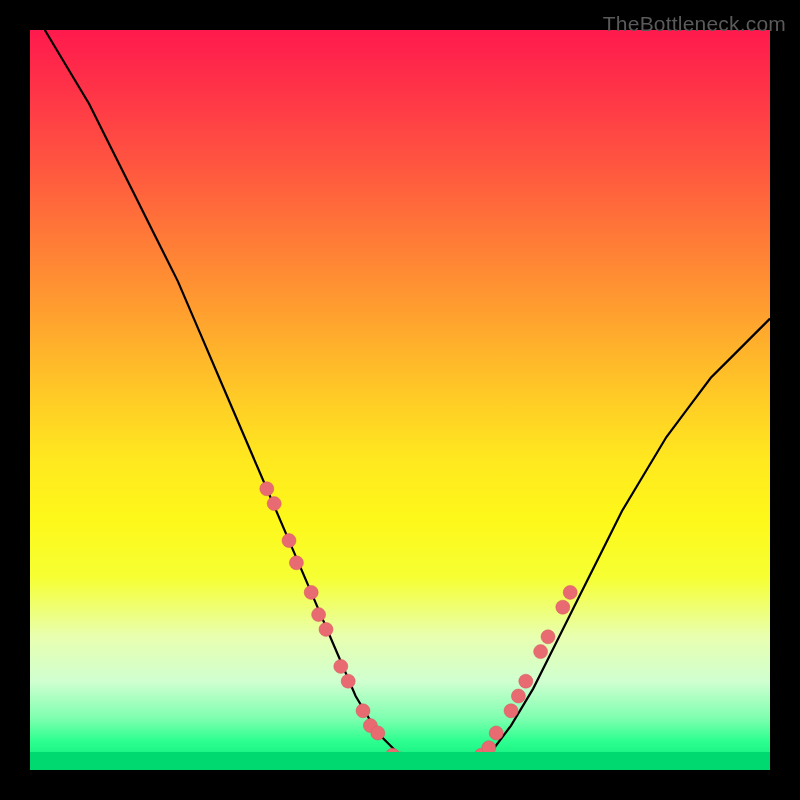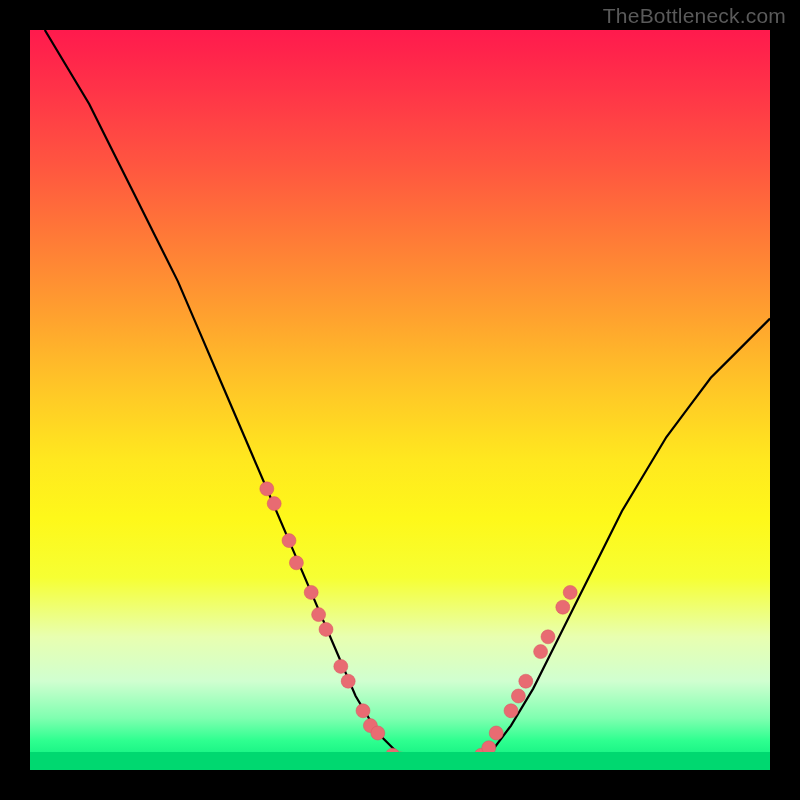--- a/index.html
+++ b/index.html
@@ -29,21 +29,21 @@
       #f6ff33 74%,
       #e8ffb0 82%,
       #d0ffd0 88%,
       #7fffb0 93%,
       #2fff90 96%,
       #00e878 100%
     );
   }
   .watermark {
     position: absolute;
-    top: 4px;
+    top: 12px;
     right: 14px;
     color: #5a5a5a;
     font-size: 21px;
     font-weight: 500;
     letter-spacing: 0.2px;
     z-index: 10;
   }
   .green-band {
     position: absolute;
     left: 0;

